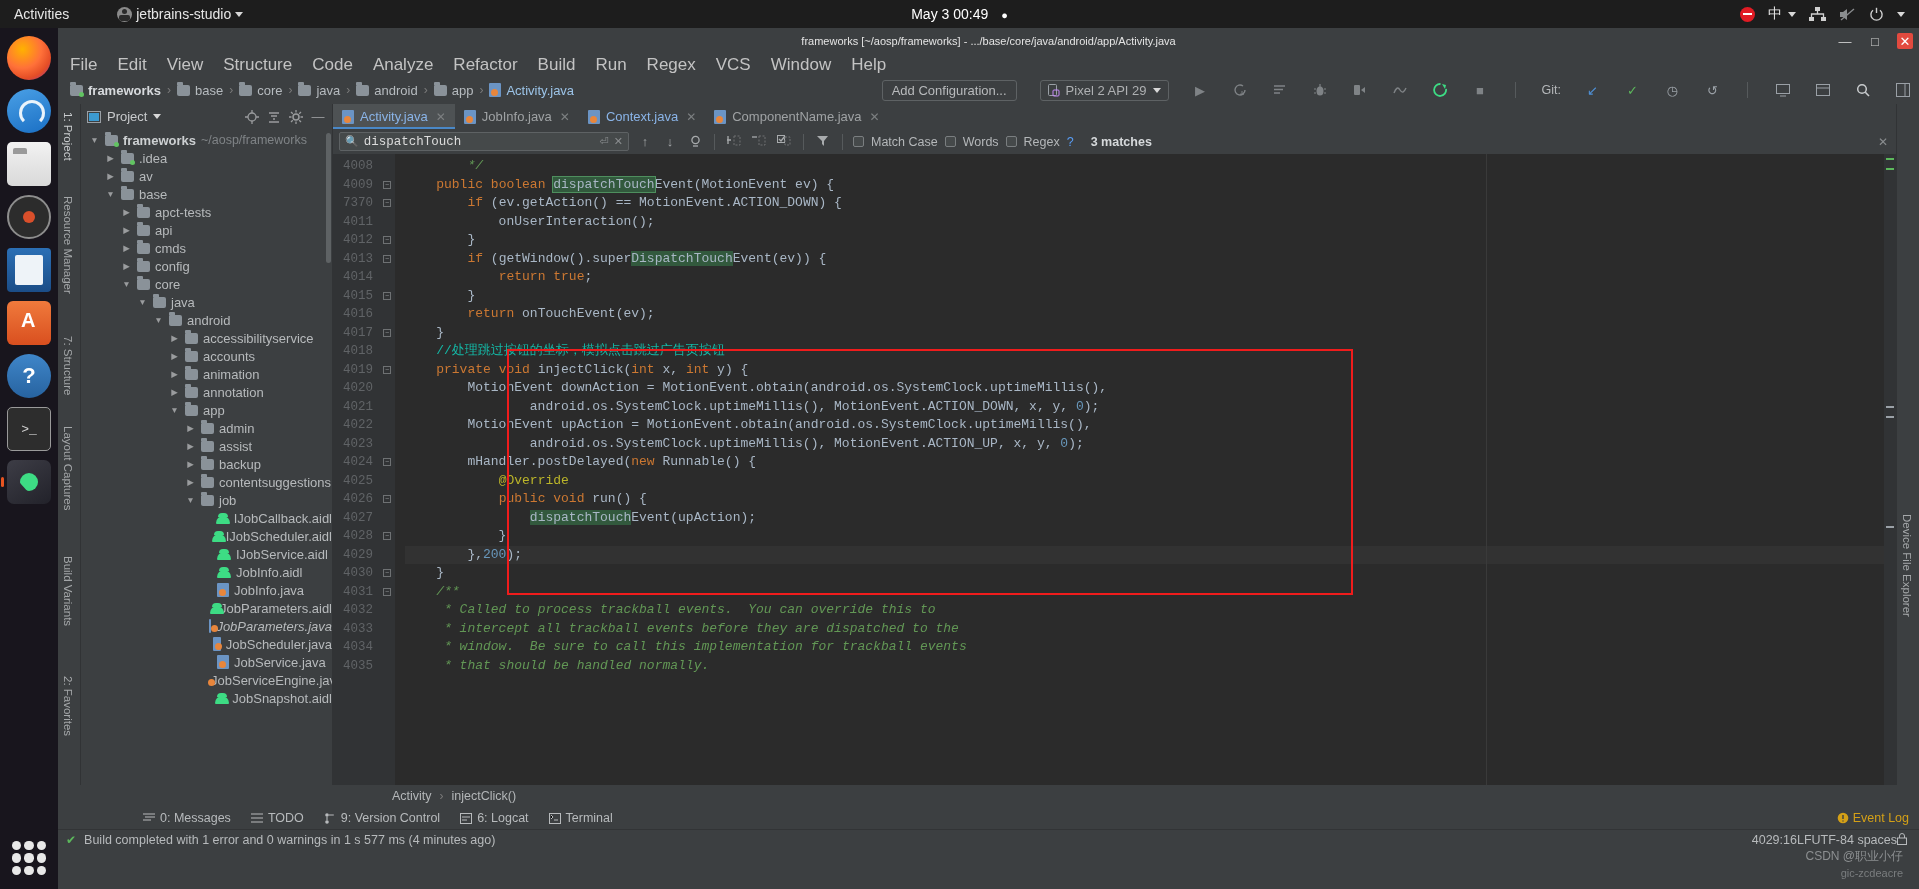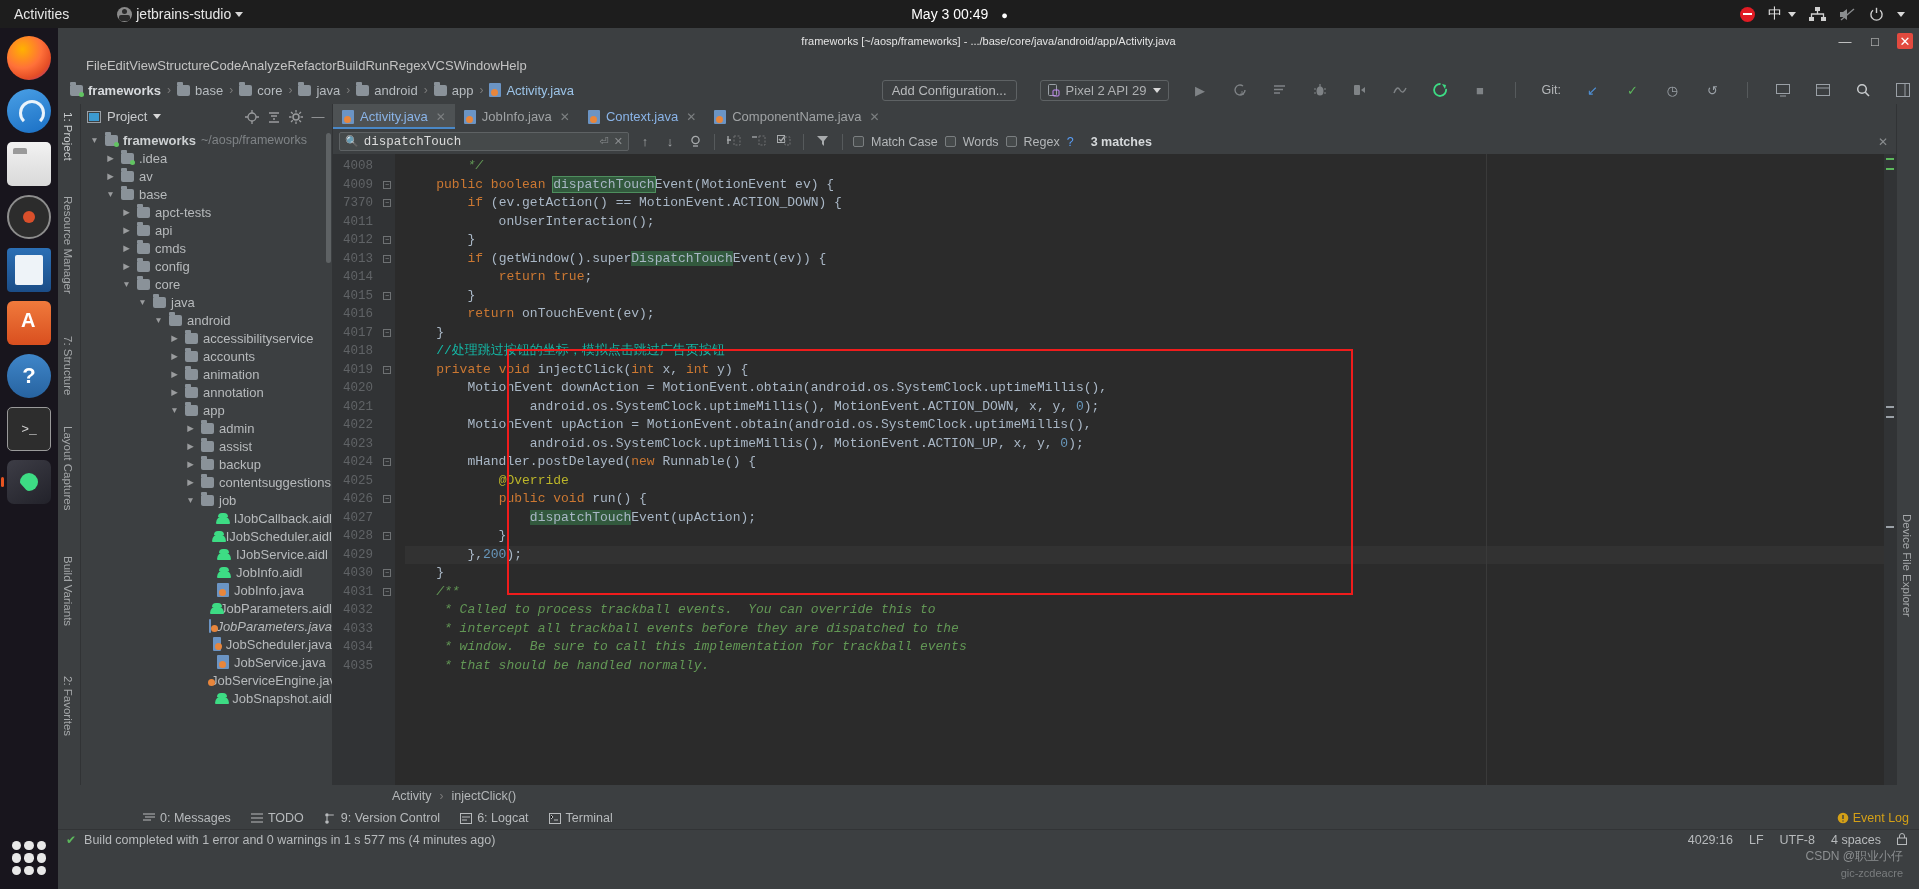--- a/index.html
+++ b/index.html
@@ -60,21 +60,21 @@
 
   
   .ide { position: absolute; left: 58px; top: 28px; width: 1861px; height: 861px; background: #3c3f41; }
 
   .ide-title { height: 26px; background: #3c3f41; position: relative; display:flex; align-items:center; justify-content:center; }
   .ide-title .t { font-size: 11px; color: #e4e4e4; }
   .winbtns { position: absolute; right: 6px; top: 0; height: 26px; display: flex; align-items: center; gap: 14px; }
   .wb { width: 16px; height: 16px; display:flex; align-items:center; justify-content:center; color:#cfcfcf; font-size: 13px; font-family:"Liberation Sans",sans-serif; }
   .wb.close { background:#e24a3f; border-radius: 2px; color:#fff; }
 
-  .menubar { height: 22px; background:#3c3f41; display:flex; align-items:center; padding-left: 28px; font-size: 13px; color:#c3c3c3; }
+  .menubar { height: 22px; background:#3c3f41; display:flex; align-items:center; padding-left: 12px; gap: 20px; font-size: 17px; color:#c3c3c3; }
   .menubar span { cursor: default; }
 
   .navbar { height: 28px; background:#3c3f41; display:flex; align-items:center; padding-left: 8px; position: relative; }
   .crumb { display:flex; align-items:center; gap:5px; padding: 0 4px; font-size:13px; color:#b6bbbf; }
   .crumb.bold { font-weight: bold; color:#d7dadd; }
   .crumb-sep { color:#7a7a7a; margin: 0 2px; font-size: 12px; }
   .fi { width:13px; height:11px; background:#8a9299; border-radius:1px 2px 2px 2px; position:relative; display:inline-block; }
   .fi::before{content:"";position:absolute;left:0;top:-2.5px;width:6px;height:3px;background:#8a9299;border-radius:1px 1px 0 0;}
   .fi.dot::after{content:"";position:absolute;right:-1px;bottom:-1px;width:5px;height:5px;border-radius:50%;background:#62c462;}
   .jf { width: 12px; height: 14px; background:#6b94c4; border-radius:1px; position:relative; display:inline-block; }
@@ -161,21 +161,21 @@
   .rbar .vt { position:absolute; left:50%; writing-mode: vertical-rl; font-size:11.5px; color:#a4a7a9; white-space:nowrap; }
 
   
   .bcrumb { height: 22px; background:#3c3f41; display:flex; align-items:center; padding-left: 334px; gap:6px; font-size:12.5px; color:#b4b7b9; }
   .toolwin { height: 22px; background:#3c3f41; display:flex; align-items:center; padding-left: 85px; gap:20px; font-size:12.5px; color:#b7babc; position:relative;}
   .toolwin .it { display:flex; align-items:center; gap:5px; }
   .toolwin .right { position:absolute; right:10px; display:flex; align-items:center; gap:7px; }
   .evt { color:#d4a017; display:flex; align-items:center; gap:4px; }
 
   .statusbar { height: 21px; background:#3c3f41; display:flex; align-items:center; padding-left: 8px; gap:8px; font-size:12.5px; color:#b7babc; position:relative; border-top:1px solid #323436;}
-  .statusbar .right { position:absolute; right: 12px; display:flex; align-items:center; gap: 16px; }
+  .statusbar .right { position:absolute; right: 12px; display:flex; align-items:center; }
   .ok { color:#5cb85c; font-size: 12px; }
   .wm { position:absolute; right: 16px; bottom: 24px; font-size: 12px; color:#8c8f91; }
   .wm2 { position:absolute; right: 16px; bottom: 10px; font-size: 11px; color:#7a7d7f; }
 </style>
 </head>
 <body>
 
 <div id="root">
 
   <div class="gnome-bar">

